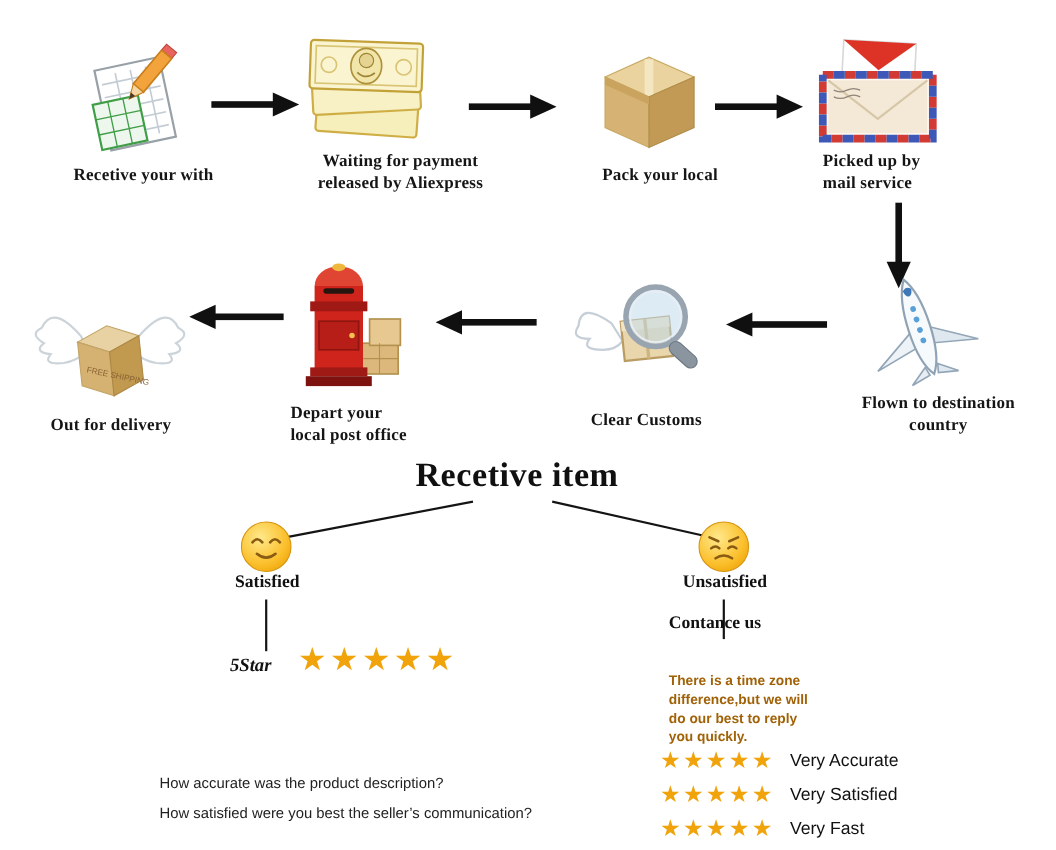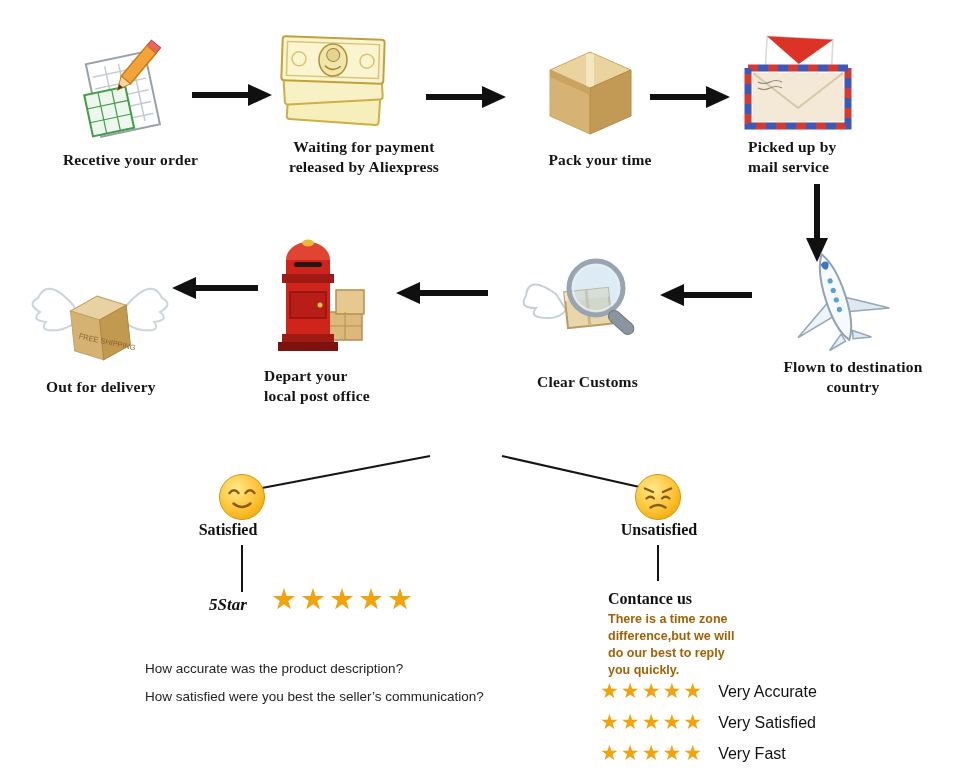--- a/index.html
+++ b/index.html
@@ -13,21 +13,21 @@
     font-weight:bold; font-size:15.5px; color:#151515;
     white-space:pre-line; line-height:1.3; letter-spacing:0.2px;
   }
   .center { text-align:center; }
   .title-text { font-size:31px; font-weight:bold; color:#101010; letter-spacing:0.5px; }
   .emoji-label { font-weight:bold; font-size:16px; color:#111; }
   .five-star-label { font-weight:bold; font-size:17px; color:#111;font-style:italic; }
   .stars-big { font-family:"DejaVu Sans", sans-serif; font-size:29px; color:#F0A30A; letter-spacing:3px; line-height:1; }
   .stars-sm { font-family:"DejaVu Sans", sans-serif; font-size:21px; color:#F0A30A; letter-spacing:2px; line-height:1; }
   .ratings-title { font-weight:bold; font-size:17px; color:#111; }
-  .question { font-family:"Liberation Sans", sans-serif; font-size:13.5px; color:#222; }
+  .question { font-family:"Liberation Sans", sans-serif; font-size:13.5px; color:#222;margin-top:43px; }
   .contact-title { font-weight:bold; font-size:16px; color:#111; }
   .green-note {
     font-family:"Liberation Sans", sans-serif; font-weight:bold; font-size:12.5px;
     color:#2E8B57; white-space:pre-line; line-height:1.35;
   }
   .rating-row { display:flex; align-items:center; gap:14px; }
   .rating-label { font-family:"Liberation Sans", sans-serif; font-size:16px; color:#111; }
   .overlay { pointer-events:none; }
 </style>
 </head>
@@ -45,21 +45,21 @@
         <path d="M18 64h42M18 78h42M32 50v42M46 50v42" stroke="#3f9e46" stroke-width="1.2" fill="none"></path>
       </g>
       <g transform="translate(88 6) rotate(40)">
         <rect x="-6" y="0" width="12" height="7" fill="#e8655f" stroke="#c0443f" stroke-width="1"></rect>
         <rect x="-6" y="7" width="12" height="40" fill="#f2a33c" stroke="#c97f1b" stroke-width="1.5"></rect>
         <polygon points="-6,47 6,47 0,60" fill="#f6d7a4" stroke="#c97f1b" stroke-width="1"></polygon>
         <polygon points="-2.5,54.5 2.5,54.5 0,60" fill="#4a3a28"></polygon>
       </g>
     </svg>
   </div>
-  <div class="abs step-label center" style="left:38px; top:150px; width:185px;">Recetive your order</div>
+  <div class="abs step-label center" style="left:38px; top:150px; width:185px;">Recetive your with</div>
 
   <div class="abs" style="left:192px; top:82px;">
     <svg width="80" height="26" viewBox="0 0 80 26">
         <rect x="0" y="10" width="58" height="6" fill="#101010"></rect>
         <polygon points="56,2 80,13 56,24" fill="#101010"></polygon>
       </svg>
   </div>
 
   <div class="abs" style="left:268px; top:30px;">
     <svg width="130" height="105" viewBox="0 0 130 105">
@@ -92,21 +92,21 @@
 
   <div class="abs" style="left:538px; top:40px;">
     <svg width="105" height="98" viewBox="0 0 105 98">
       <polygon points="12,30 52,12 93,30 52,48" fill="#ead39e" stroke="#c8a963" stroke-width="1"></polygon>
       <polygon points="48,13.8 56,13.8 56,49.8 48,46.2" fill="#f3e6c0"></polygon>
       <polygon points="12,30 52,48 52,94 12,76" fill="#d6b274" stroke="#c8a963" stroke-width="1"></polygon>
       <polygon points="93,30 52,48 52,94 93,76" fill="#c29a55" stroke="#b08c49" stroke-width="1"></polygon>
       <polygon points="12,30 52,48 52,55 12,37" fill="#caa35e"></polygon>
     </svg>
   </div>
-  <div class="abs step-label center" style="left:520px; top:150px; width:160px;">Pack your time</div>
+  <div class="abs step-label center" style="left:520px; top:150px; width:160px;">Pack your local</div>
 
   <div class="abs" style="left:650px; top:84px;">
     <svg width="80" height="26" viewBox="0 0 80 26">
         <rect x="0" y="10" width="58" height="6" fill="#101010"></rect>
         <polygon points="56,2 80,13 56,24" fill="#101010"></polygon>
       </svg>
   </div>
 
   <div class="abs" style="left:740px; top:28px;">
     <svg width="118" height="108" viewBox="0 0 118 108">
@@ -214,20 +214,23 @@
       <g transform="rotate(-6 70 62)">
         <polygon points="42,46 70,34 98,46 70,58" fill="#e8d1a2" stroke="#c2a464" stroke-width="1"></polygon>
         <polygon points="42,46 70,58 70,98 42,86" fill="#d5b172" stroke="#c2a464" stroke-width="1"></polygon>
         <polygon points="98,46 70,58 70,98 98,86" fill="#c1994f" stroke="#ad8844" stroke-width="1"></polygon>
         <text x="47" y="74" font-size="7.5" fill="#8a6434" transform="rotate(18 47 74)" font-family="Liberation Sans, sans-serif">FREE SHIPPING</text>
       </g>
     </svg>
   </div>
   <div class="abs step-label" style="left:46px; top:377px; width:160px;">Out for delivery</div>
 
+  <div class="abs center" style="left:330px; top:414px; width:280px;">
+    <span class="title-text">Recetive item</span>
+  </div>
 
   <svg class="abs overlay" style="left:0; top:0;" width="960" height="773">
     <line x1="430" y1="456" x2="262" y2="488" stroke="#141414" stroke-width="2"></line>
     <line x1="502" y1="456" x2="644" y2="488" stroke="#141414" stroke-width="2"></line>
     <line x1="242" y1="545" x2="242" y2="592" stroke="#141414" stroke-width="2"></line>
     <line x1="658" y1="545" x2="658" y2="581" stroke="#141414" stroke-width="2"></line>
   </svg>
 
   <div class="abs" style="left:217px; top:472px;">
     <svg width="50" height="50" viewBox="0 0 50 50">
@@ -237,21 +240,21 @@
             <stop offset="70%" stop-color="#fbc02d"></stop>
             <stop offset="100%" stop-color="#f0a80c"></stop>
         </radialGradient>
       </defs>
       <circle cx="25" cy="25" r="22.5" fill="url(#faceA)" stroke="#d69410" stroke-width="1"></circle>
       <path d="M12.5 21 Q17 15.5 21.5 21" fill="none" stroke="#8a5b12" stroke-width="2.4" stroke-linecap="round"></path>
       <path d="M28.5 21 Q33 15.5 37.5 21" fill="none" stroke="#8a5b12" stroke-width="2.4" stroke-linecap="round"></path>
       <path d="M16.5 31.5 Q25 38.5 33.5 31.5" fill="none" stroke="#8a5b12" stroke-width="2.4" stroke-linecap="round"></path>
     </svg>
   </div>
-  <div class="abs emoji-label center" style="left:172px; top:521px; width:112px;">Satisfied</div>
+  <div class="abs emoji-label center" style="left:187px; top:521px; width:112px;">Satisfied</div>
 
   <div class="abs" style="left:633px; top:472px;">
     <svg width="50" height="50" viewBox="0 0 50 50">
       <defs>
         <radialGradient id="faceB" cx="38%" cy="32%" r="75%">
           <stop offset="0%" stop-color="#ffe98c"></stop>
             <stop offset="70%" stop-color="#fbc02d"></stop>
             <stop offset="100%" stop-color="#f0a80c"></stop>
         </radialGradient>
       </defs>
@@ -265,21 +268,21 @@
   </div>
   <div class="abs emoji-label center" style="left:600px; top:521px; width:118px;">Unsatisfied</div>
 
   <div class="abs five-star-label" style="left:209px; top:595px;">5Star</div>
   <div class="abs stars-big" style="left: 271px; top: 585px; color: rgb(240, 163, 10);">★★★★★</div>
 
 
   <div class="abs question" style="left:145px; top:661px;">How accurate was the product description?</div>
   <div class="abs question" style="left:145px; top:689px;">How satisfied were you best the seller’s communication?</div>
 
-  <div class="abs contact-title" style="left:608px; top:590px;">Contance us</div>
+  <div class="abs contact-title" style="left:608px; top:558px;">Contance us</div>
 
   <div class="abs green-note" style="left: 608px; top: 611px; width: 165px; color: #a16207;">There is a time zone
 difference,but we will
 do  our best to reply
 you quickly.</div>
 
   <div class="abs rating-row" style="left:600px; top:681px;">
     <span class="stars-sm" style="color: rgb(240, 163, 10);">★★★★★</span>
     <span class="rating-label">Very Accurate</span>
   </div>

